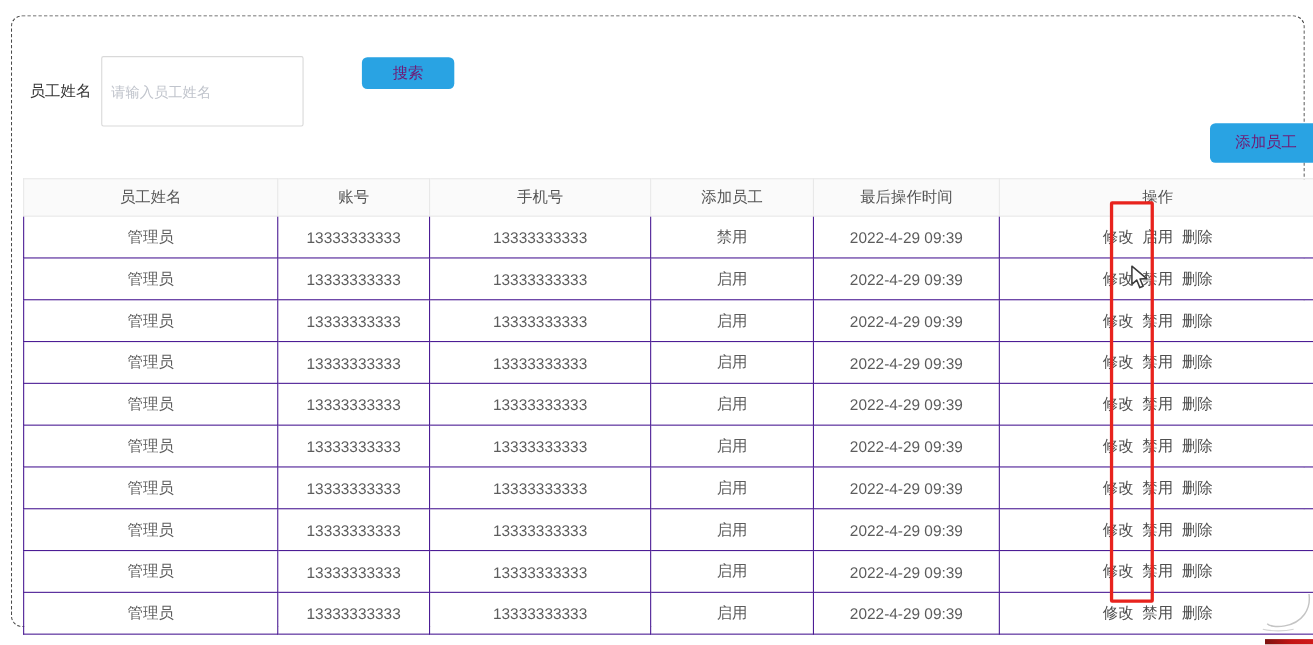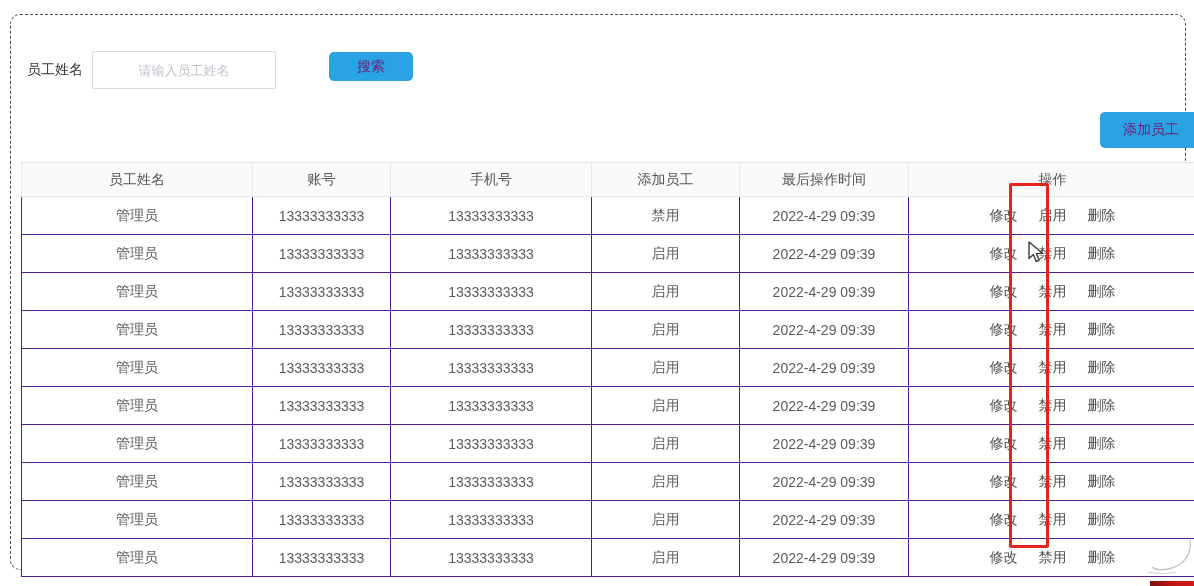--- a/index.html
+++ b/index.html
@@ -12,41 +12,41 @@
     position:absolute;left:10px;top:14px;width:1176px;height:556px;
     border:1px dashed #4a4a4a;border-radius:10px;box-sizing:border-box;
     background:#ffffff;
     text-decoration:underline;
   }
   
   .search-row{position:absolute;left:16px;top:36px;display:flex;align-items:center;}
   .search-label{font-size:14px;color:#333;margin-right:9px;}
   .search-input{
     width:166px;height:28px;border:1px solid #d9d9d9;border-radius:2px;
-    padding:4px 8px;font-size:13px;color:#ef4444;outline:none;box-sizing:content-box;text-align:center;
+    padding:17px 8px;font-size:13px;color:#ef4444;outline:none;box-sizing:content-box;
   }
   .search-input::placeholder{color:#c0c4cc;}
   .btn{
     border:none;color:#701a75;background:#29a3e3;border-radius:5px;
     font-size:14px;cursor:pointer;font-family:inherit;
   }
   .search-btn{position:absolute;left:318px;top:37px;width:84px;height:29px;}
   .add-btn{position:absolute;left:1065px;top:97px;width:102px;height:36px;margin-left:24px;}
   
   .table-wrap{position:absolute;left:10px;top:147px;width:1176px;}
   table{border-collapse:collapse;table-layout:fixed;width:100%;}
   th{
     height:33px;background:#fafafa;font-weight:400;color:#555;
     font-size:14px;border:1px solid #e8e8e8;padding:0;
   }
   td{
     height:37px;text-align:center;color:#5c5c5c;font-size:14px;
     border:1px solid #4c1d95;padding:0;background:#fff;
   }
-  .actions{display:inline-flex;gap:21px;}
+  .actions{display:inline-flex;gap:8px;}
   .action-link{color:#4f4f4f;cursor:pointer;white-space:nowrap;}
   
   .red-box{
     position:absolute;left:1009px;top:183px;width:40px;height:365px;
     border:3px solid #e8231d;border-radius:2px;box-sizing:border-box;
     pointer-events:none;
   }
   
   .cursor{position:absolute;left:1028px;top:241px;pointer-events:none;}
   

